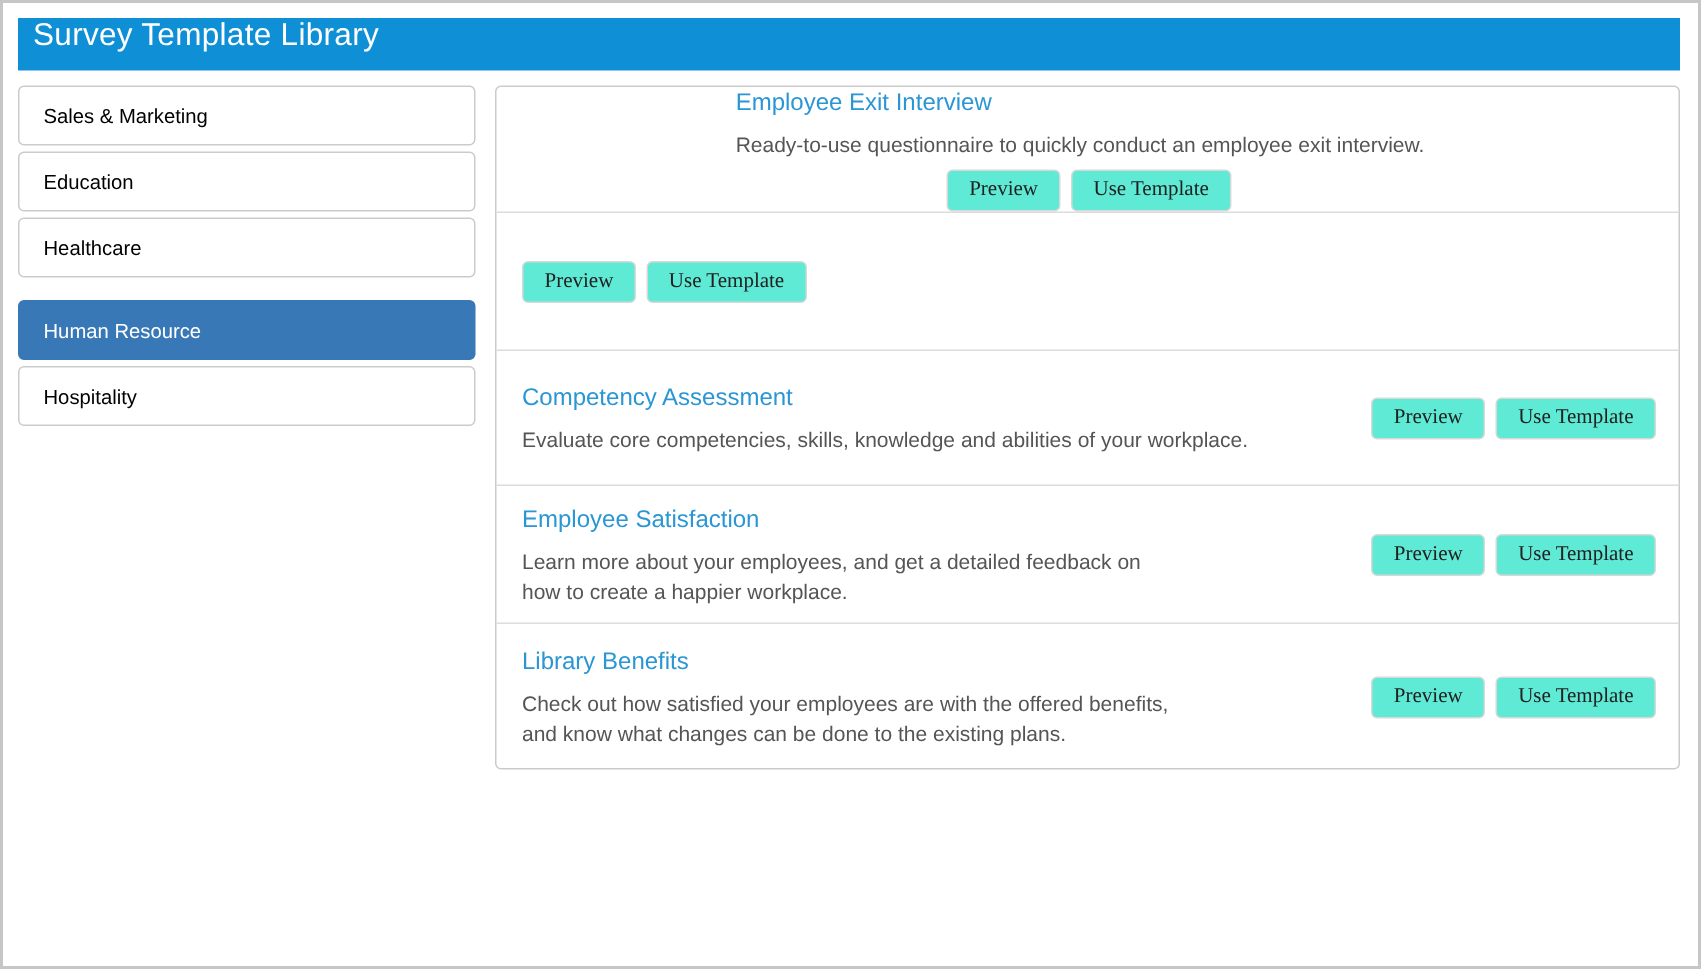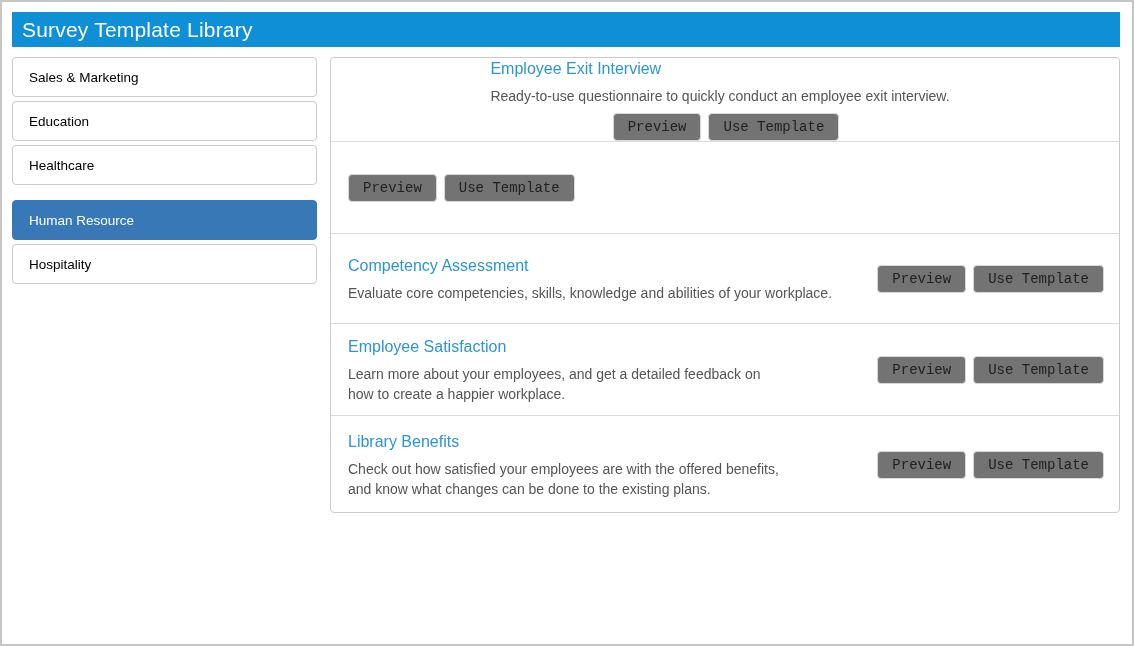--- a/index.html
+++ b/index.html
@@ -17,21 +17,21 @@
 
   
   .header {
     position: absolute;
     left: 10px;
     top: 10px;
     width: 1108px;
     height: 35px;
     background: #0e8fd6;
     display: flex;
-    align-items: center;
+    align-items: flex-start;
     padding-left: 10px;
   }
   .header .title {
     color: #ffffff;
     font-size: 21px;
     font-weight: 400;
     letter-spacing: 0.2px;
   }
 
   
@@ -96,22 +96,22 @@
   }
   .t-desc {
     color: #555555;
     font-size: 14px;
     line-height: 20px;
     white-space: pre-line;
   }
 
   .t-actions { display: flex; gap: 7px; flex-shrink: 0; }
   .btn {
-    font-family: Liberation Mono, monospace;
-    background: #737373;
+    font-family: Liberation Serif, serif;
+    background: #5eead4;
     border: 1px solid #d8d8d8;
     border-radius: 4px;
     padding: 5px 14px;
     font-size: 14px;
     color: #212121;
     cursor: pointer;
     white-space: nowrap;
   }
 </style>
 </head>

